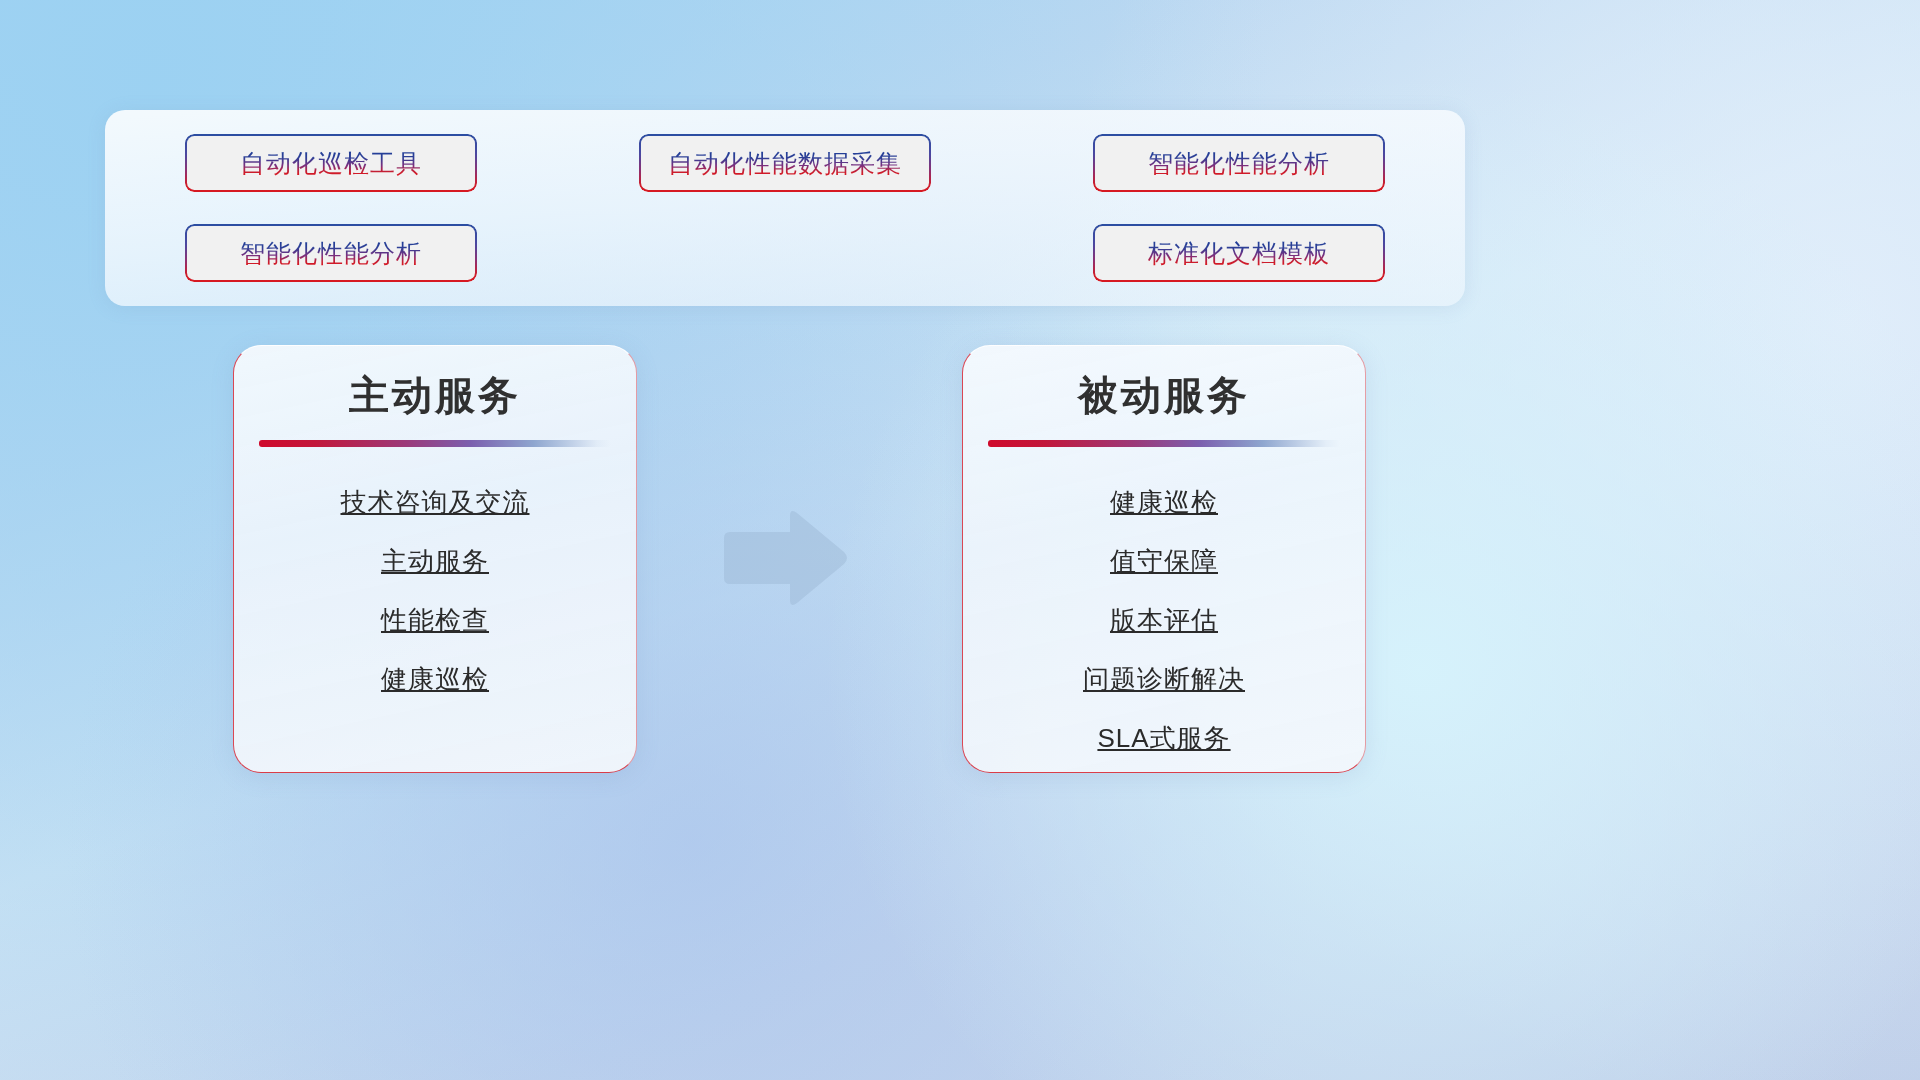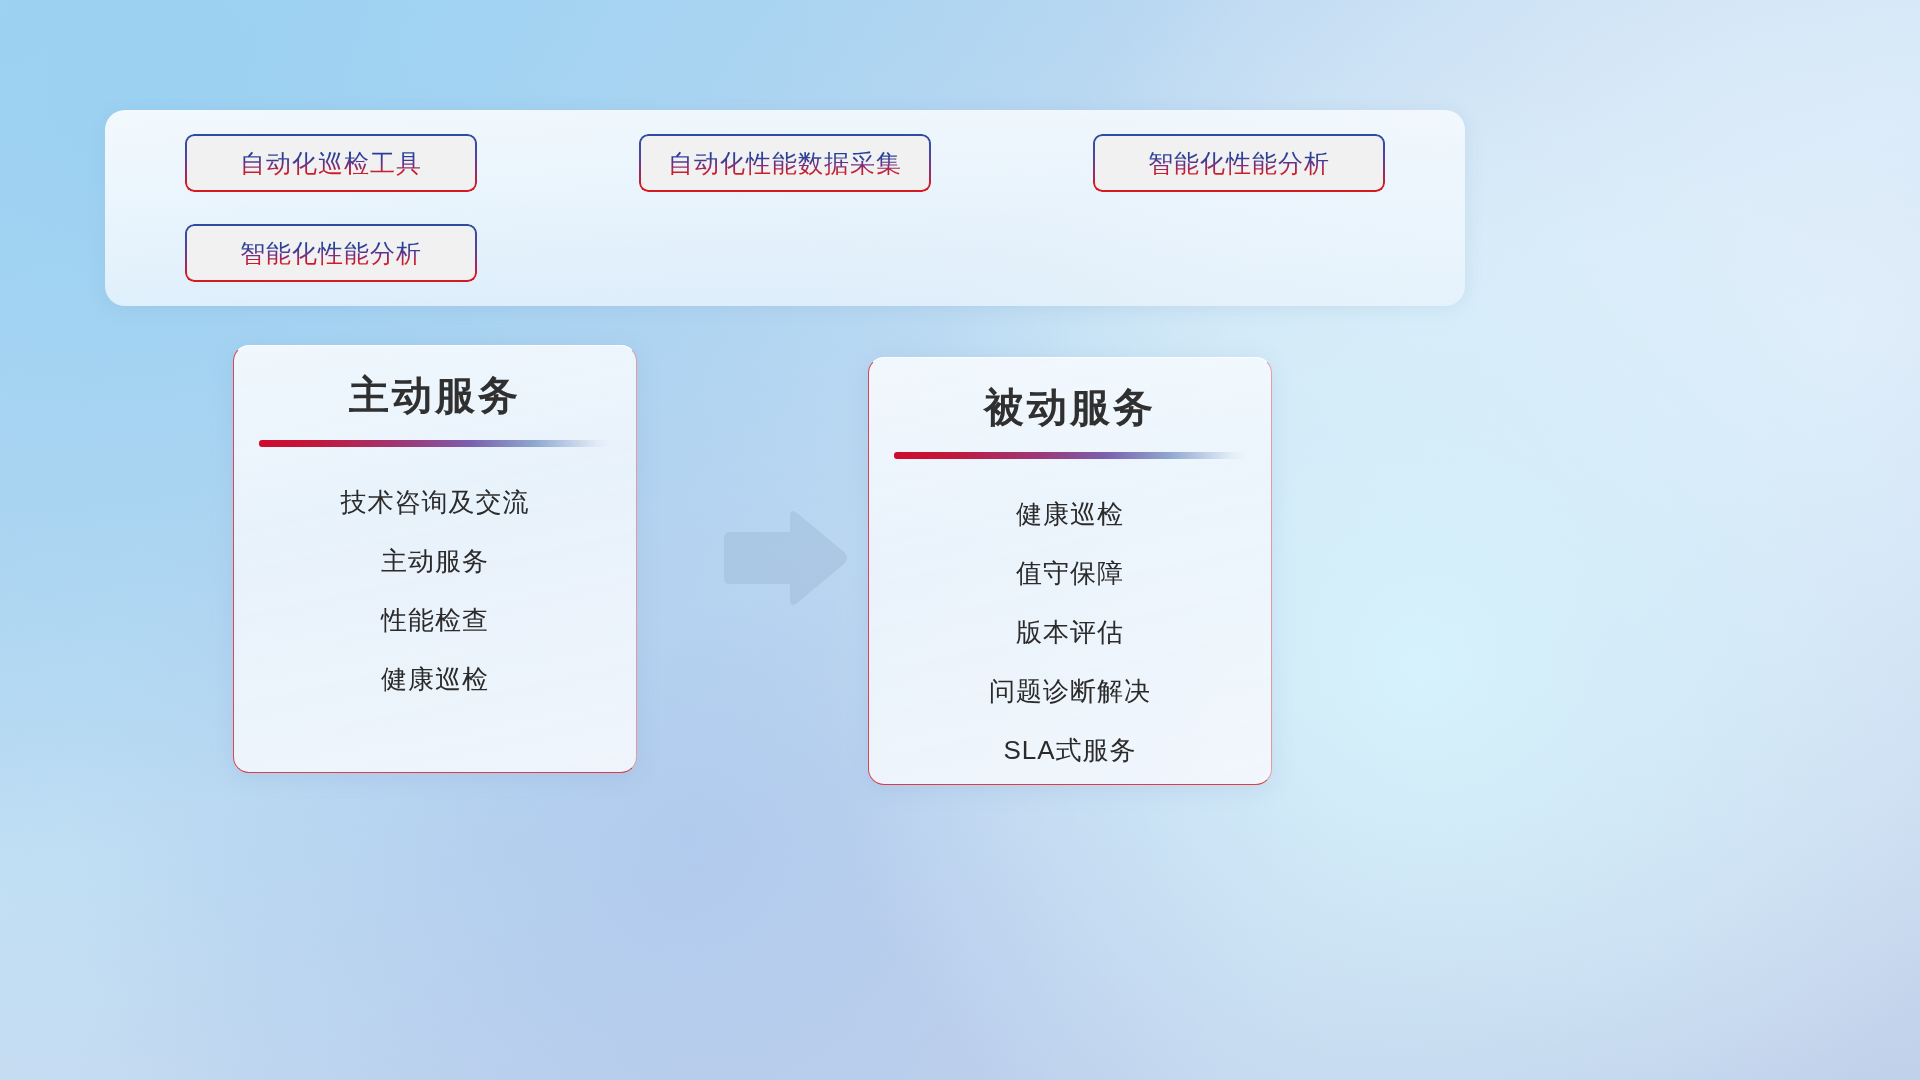--- a/index.html
+++ b/index.html
@@ -74,35 +74,35 @@
     -webkit-text-fill-color:transparent;
     white-space:nowrap;
     position:relative; z-index:2;
   }
 
   
   .card{
     position:absolute;
     top:345px;
     width:404px; height:428px;
-    border-radius:16px;
+    border-radius:28px;
     background:linear-gradient(168deg, rgba(246,250,254,0.93) 0%, rgba(238,245,252,0.90) 40%, rgba(243,247,252,0.93) 100%);
     border-left:1.6px solid rgba(214,28,41,0.80);
     border-right:1.2px solid rgba(214,28,41,0.42);
     border-bottom:1.6px solid rgba(214,28,41,0.85);
     border-top:1px solid rgba(255,255,255,0.92);
     box-shadow:0 4px 22px rgba(110,145,190,0.17);
     display:flex; flex-direction:column;
     align-items:center;
     padding-top:24px;
     overflow:hidden;
     text-align:center;
   }
   #card-active { left:233px; }
-  #card-passive{ left:868px;margin-top:12px; }
+  #card-passive{ left:962px; }
 
   .card-title{
     font-size:40px;
     font-weight:700;
     color:#303030;
     letter-spacing:3px;
     line-height:1.25;
   }
   .card-divider{
     width:352px; height:7px;
@@ -116,20 +116,21 @@
     display:flex; flex-direction:column;
     align-items:center;
     gap:0;
   }
   .card-list-item{
     font-size:26px;
     color:#2b2b2b;
     letter-spacing:1px;
     line-height:59px;
     white-space:nowrap;
+    text-decoration:underline;
   }
 
   
   #flow-arrow{
     position:absolute;
     left:718px; top:508px;
     width:132px; height:100px;
     opacity:0.42;
   }
 </style>
@@ -148,20 +149,23 @@
         <span class="pill-label">自动化性能数据采集</span>
       </div>
       <div class="pill">
         <span class="pill-label">智能化性能分析</span>
       </div>
     </div>
 
     <div class="pill-row">
       <div class="pill">
         <span class="pill-label">智能化性能分析</span>
+      </div>
+      <div class="pill">
+        <span class="pill-label">标准化文档模板</span>
       </div>
     </div>
 
   </div>
 
   <div class="card" id="card-active">
     <div class="card-title">主动服务</div>
     <div class="card-divider"></div>
     <div class="card-list">
       <div class="card-list-item">技术咨询及交流</div>

